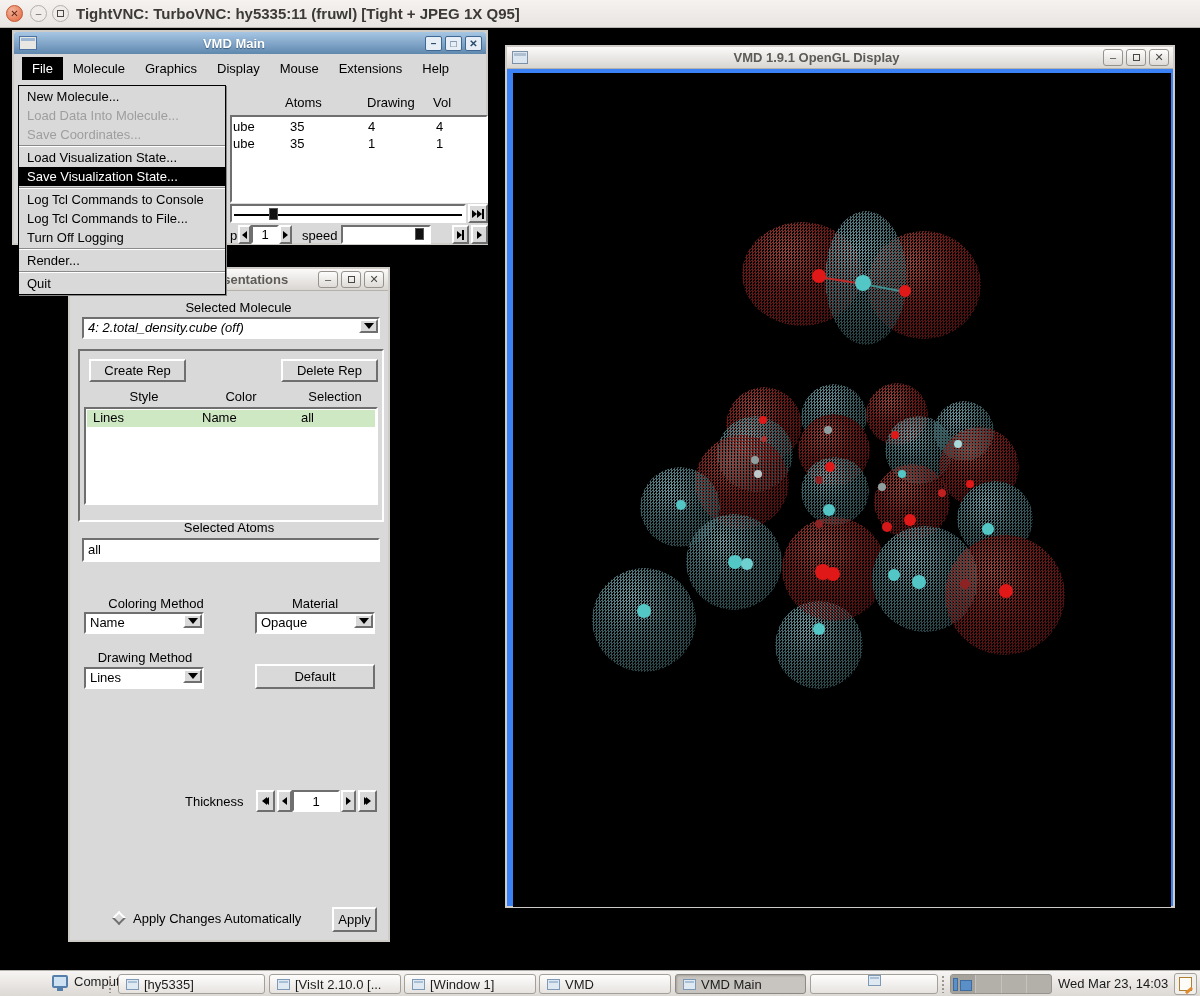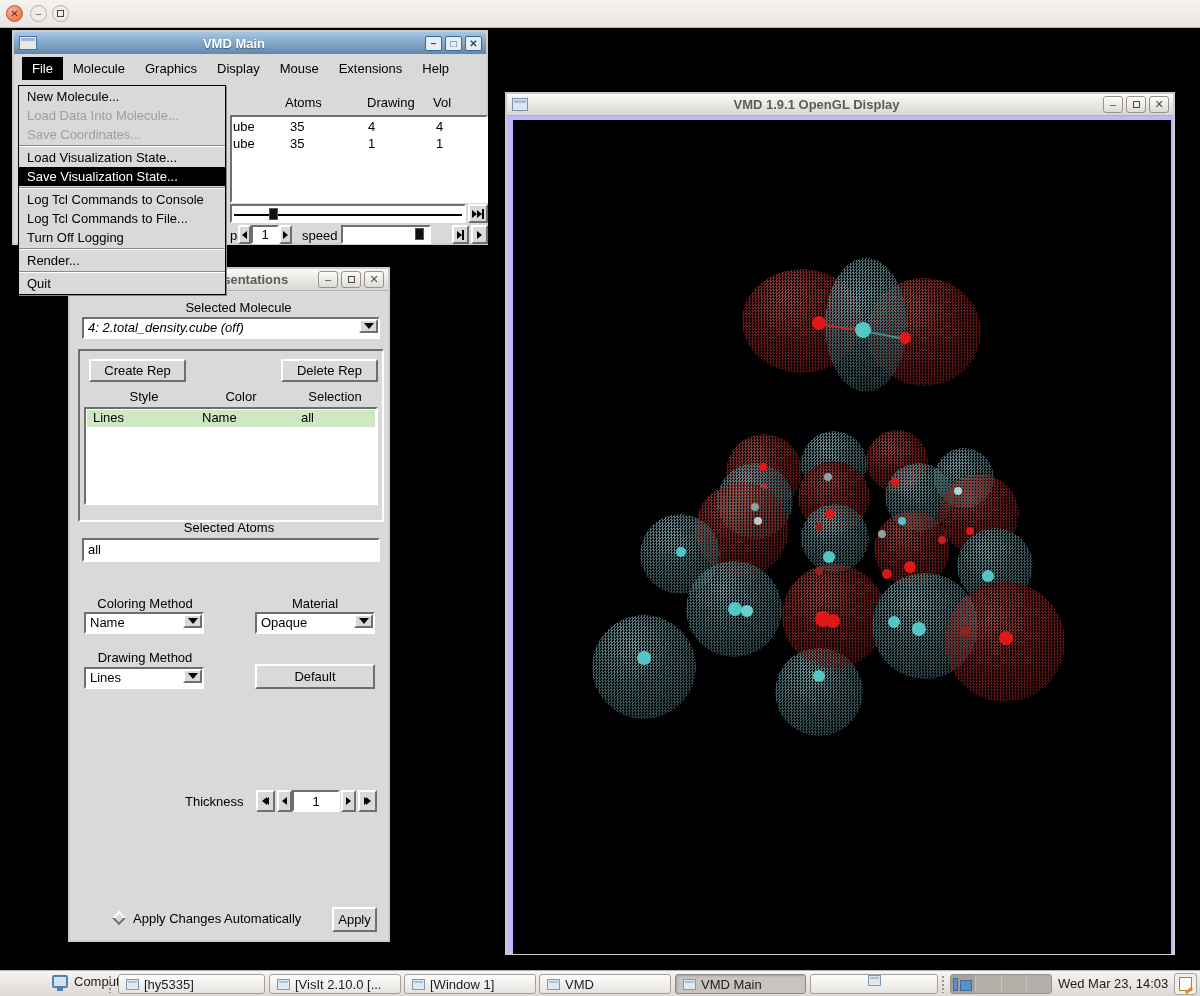--- a/index.html
+++ b/index.html
@@ -96,21 +96,21 @@
   .tab.active { border:2px solid; border-color:#fff #6f6f6f transparent #fff; background:#d9d9d9; padding:3px 9px 5px 9px; top:2px; }
   .spinbtn { position:absolute; background:#d9d9d9; border:2px solid; border-color:#fff #6f6f6f #6f6f6f #fff;
     display:flex; align-items:center; justify-content:center; }
   #thick-box { position:absolute; left:222px; top:521px; width:48px; height:22px; font-size:13px;
     display:flex; align-items:center; justify-content:center; }
   .diamond { position:absolute; width:10px; height:10px; background:#d9d9d9; transform:rotate(45deg);
     border:2px solid; border-color:#fff #6f6f6f #6f6f6f #fff; }
 
   
   #glwin { position:absolute; left:505px; top:45px; width:670px; height:863px;
-    background:#c4b5fd; border:2px solid #cfccc8; z-index:5;margin-top:47px; }
+    background:#3b82f6; border:2px solid #cfccc8; z-index:5; }
   #gl-canvas { position:absolute; left:6px; top:26px; width:658px; height:834px; background:#000; overflow:hidden; }
   .sphere { position:absolute; border-radius:50%;
     -webkit-mask-image:repeating-conic-gradient(#000 0% 25%, transparent 0% 50%);
     -webkit-mask-size:3px 3px;
     mask-image:repeating-conic-gradient(#000 0% 25%, transparent 0% 50%);
     mask-size:3px 3px; }
   .sphere.red { background:radial-gradient(circle at 38% 28%, #96443c 0%, #6b1b18 38%, #511111 70%, #340a0a 100%); }
   .sphere.teal { background:radial-gradient(circle at 38% 28%, #6d949a 0%, #3c5e62 40%, #2b4649 72%, #1b2e30 100%); }
   .dot { position:absolute; border-radius:50%; z-index:5; }
   .bond { position:absolute; height:2px; transform-origin:0 50%; z-index:4; }
@@ -142,20 +142,21 @@
   #tray .note::after { content:""; position:absolute; right:-2px; bottom:-2px; width:8px; height:3px;
     background:#e08a2e; transform:rotate(-40deg); }
 </style>
 </head>
 <body>
 
 <div id="vncbar">
   <div class="circ close">✕</div>
   <div class="circ min">–</div>
   <div class="circ max"><span class="sq"></span></div>
+  <div id="vnc-title">TightVNC: TurboVNC: hy5335:11 (fruwl) [Tight + JPEG 1X Q95]</div>
 </div>
 
 <div id="glwin">
   <div class="gray-title">
     <div class="gray-ico"></div>
     <div class="ttl">VMD 1.9.1 OpenGL Display</div>
     <div class="winbtn">–</div>
     <div class="winbtn"><span class="sq"></span></div>
     <div class="winbtn" style="margin-right:4px;">✕</div>
   </div>
@@ -333,21 +334,21 @@
           <span style="left: 115px;">Name</span>
           <span style="left: 214px;">all</span>
         </div>
       </div>
   </div>
 
   <div class="lbl-c" style="left:0; right:0; top:251px;">Selected Atoms</div>
   <div id="sel-atoms-input" class="sunken">all</div>
 
 
-  <div class="lbl-c" style="left:15px; top:327px; width:120px;">Coloring Method</div>
+  <div class="lbl-c" style="left:26px; top:327px; width:120px;">Coloring Method</div>
   <div class="lbl-c" style="left:185px; top:327px; width:120px;">Material</div>
 
   <div class="dropdown" style="left:14px; top:343px; width:120px;">
     <div class="val">Name</div>
     <div class="arrowbox">
         <span class="tri-d"></span>
       </div>
   </div>
   <div class="dropdown" style="left:185px; top:343px; width:120px;">
     <div class="val">Opaque</div>

